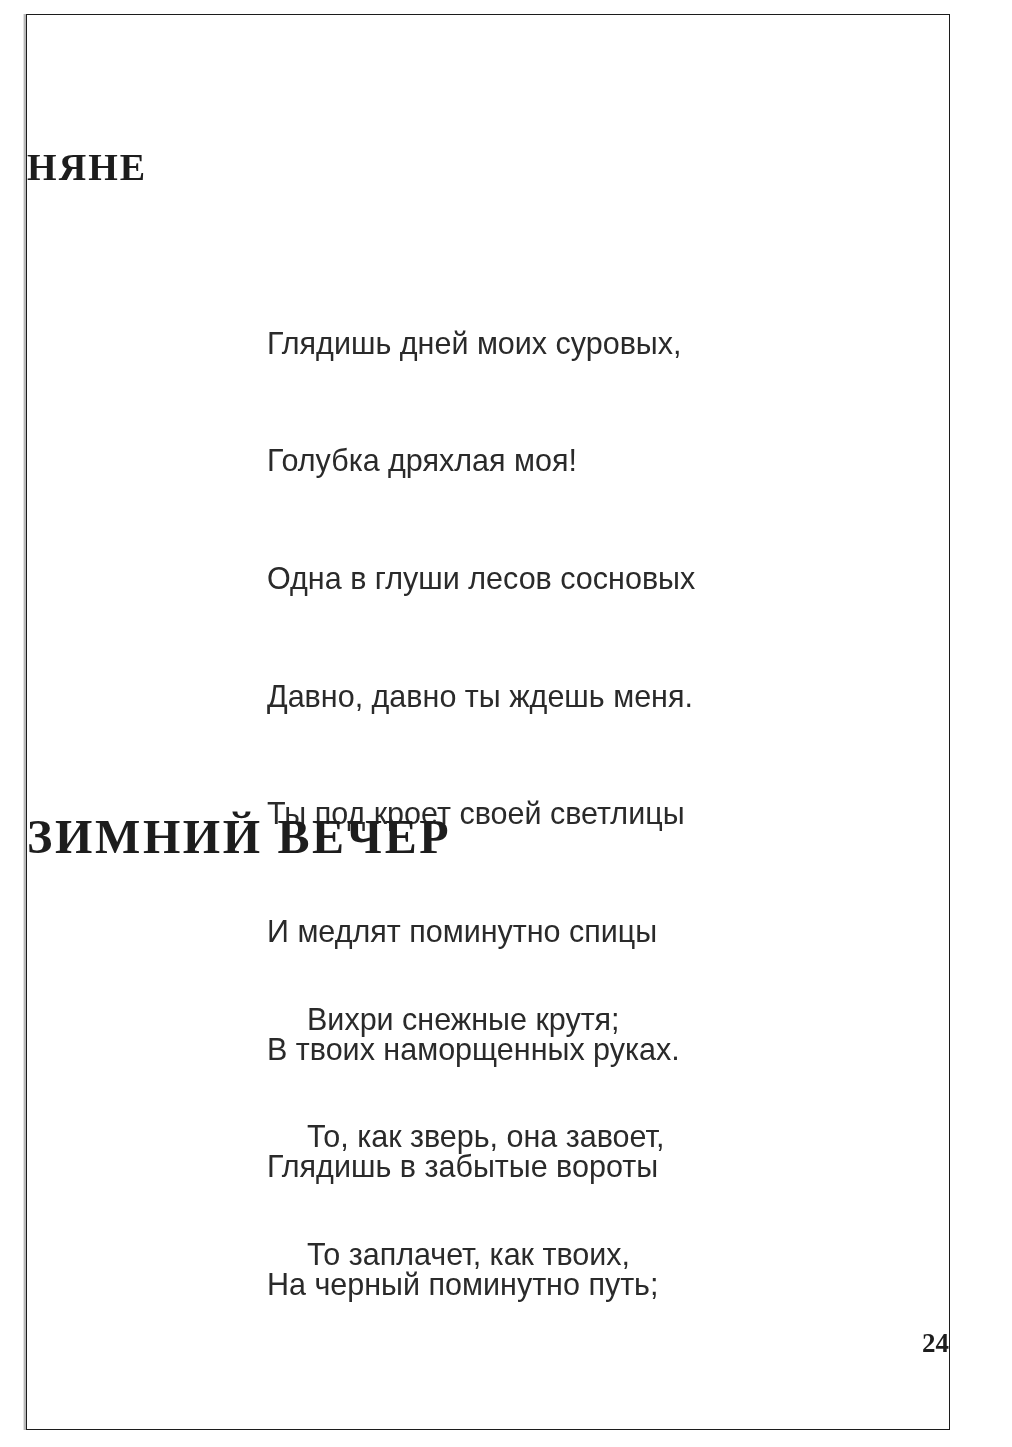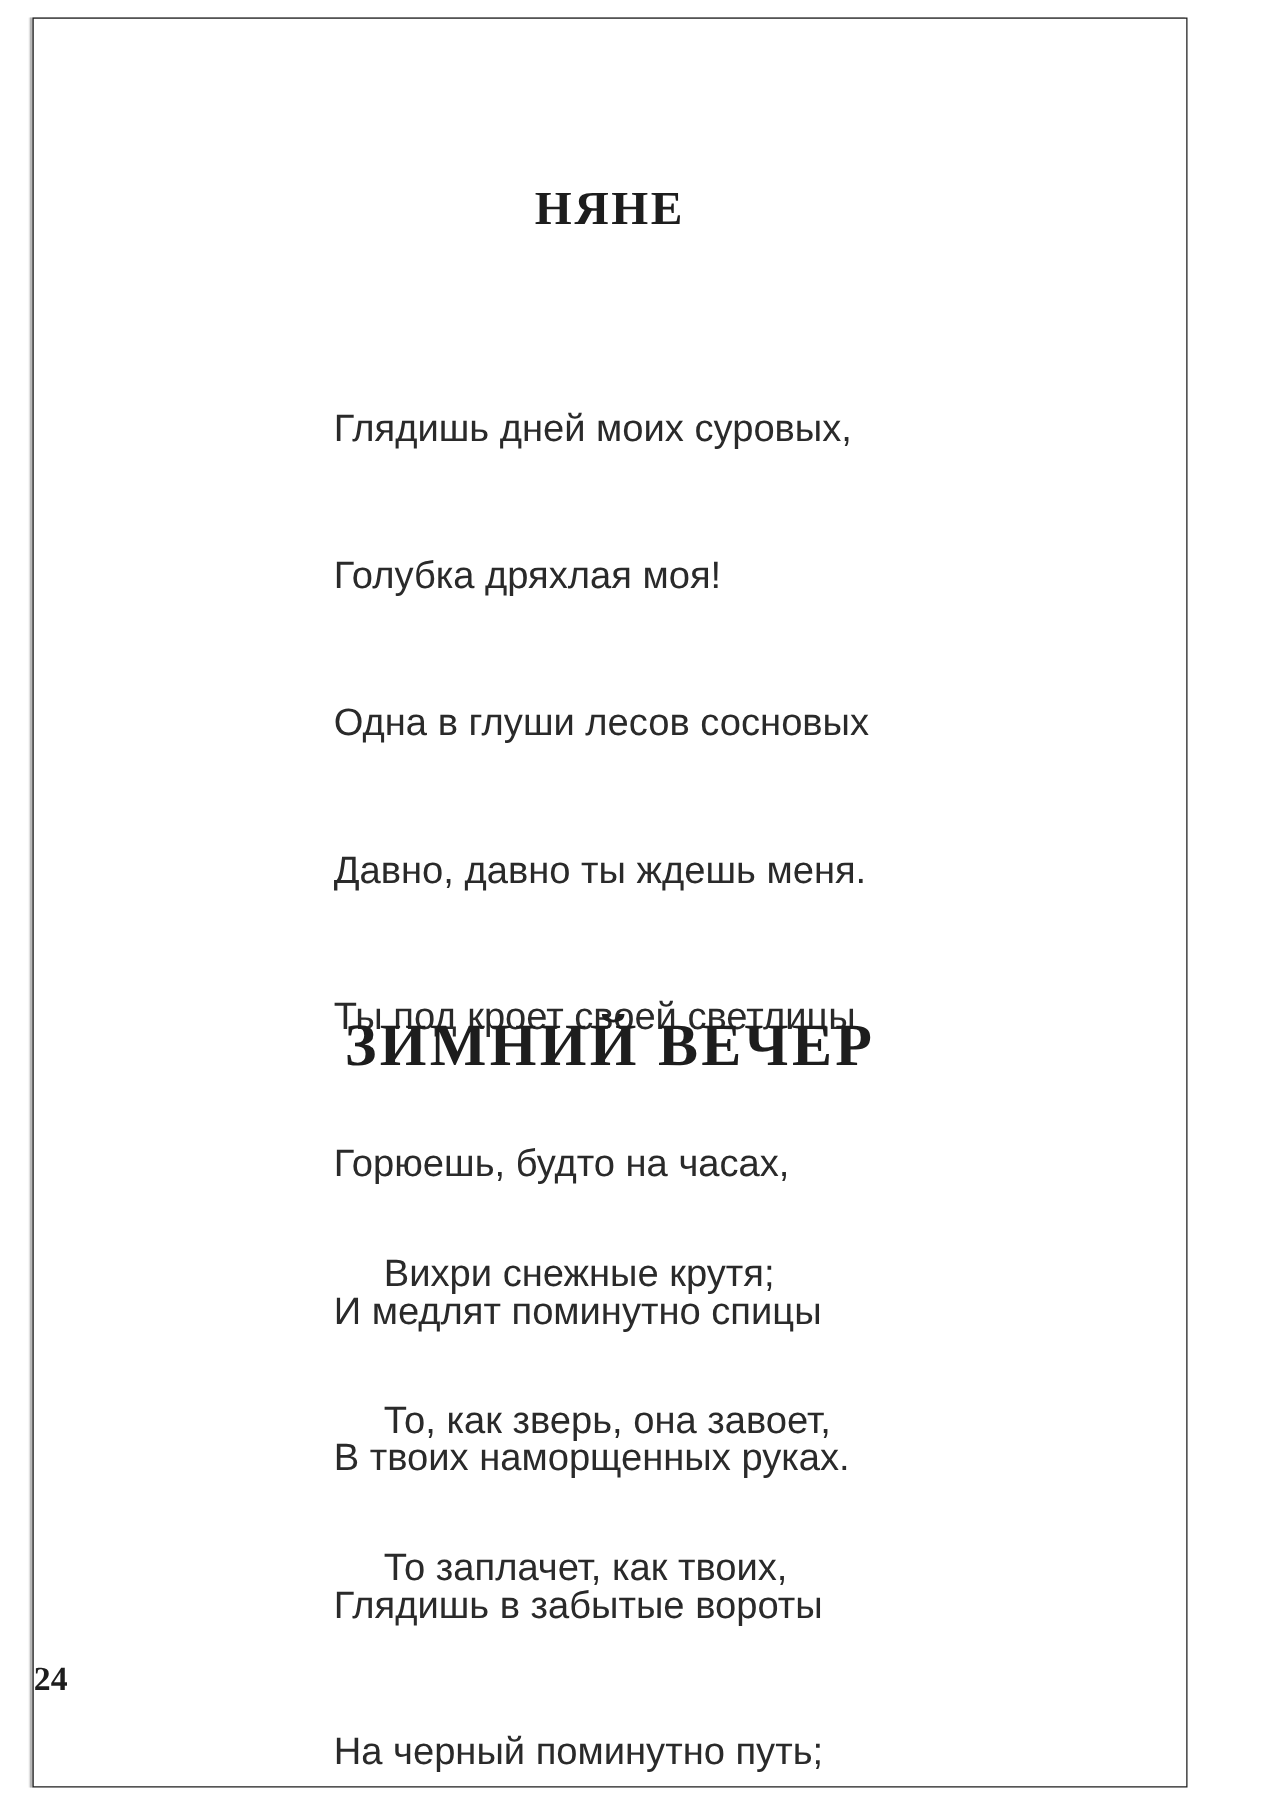--- a/index.html
+++ b/index.html
@@ -43,21 +43,21 @@
   
   .poem {
     position: absolute;
     width: 100%;
   }
 
   .poem-title {
     font-family: "Liberation Serif", serif;
     font-weight: bold;
     color: #1d1d1d;
-    text-align: center;
+    text-align: left;
     letter-spacing: 0.055em;
   }
 
   .poem-1 .poem-title { font-size: 38px; }
   .poem-2 .poem-title { font-size: 48px; }
 
   .poem-body {
     color: #2a2a2a;
     font-size: 30.5px;
     line-height: 39.2px;
@@ -82,21 +82,21 @@
     margin-left: 280px;
     margin-top: 57px;
   }
 
   
   .page-number {
     position: absolute;
     left: 0;
     right: 0;
     top: 1313px;
-    text-align: left;
+    text-align: right;
     font-family: "Liberation Serif", serif;
     font-weight: bold;
     font-size: 27px;
     color: #1d1d1d;
   }
 </style>
 </head>
 <body>
 
 <div class="page">
@@ -106,21 +106,20 @@
   <div class="content">
 
     <section class="poem poem-1">
       <h1 class="poem-title">НЯНЕ</h1>
       <div class="poem-body">
         <span class="poem-line">Глядишь дней моих суровых,</span>
         <span class="poem-line">Голубка дряхлая моя!</span>
         <span class="poem-line">Одна в глуши лесов сосновых</span>
         <span class="poem-line">Давно, давно ты ждешь меня.</span>
         <span class="poem-line">Ты под кроет своей светлицы</span>
-        <span class="poem-line">Горюешь, будто на часах,</span>
         <span class="poem-line">И медлят поминутно спицы</span>
         <span class="poem-line">В твоих наморщенных руках.</span>
         <span class="poem-line">Глядишь в забытые вороты</span>
         <span class="poem-line">На черный поминутно путь;</span>
         
         
         
       </div>
     </section>
 

